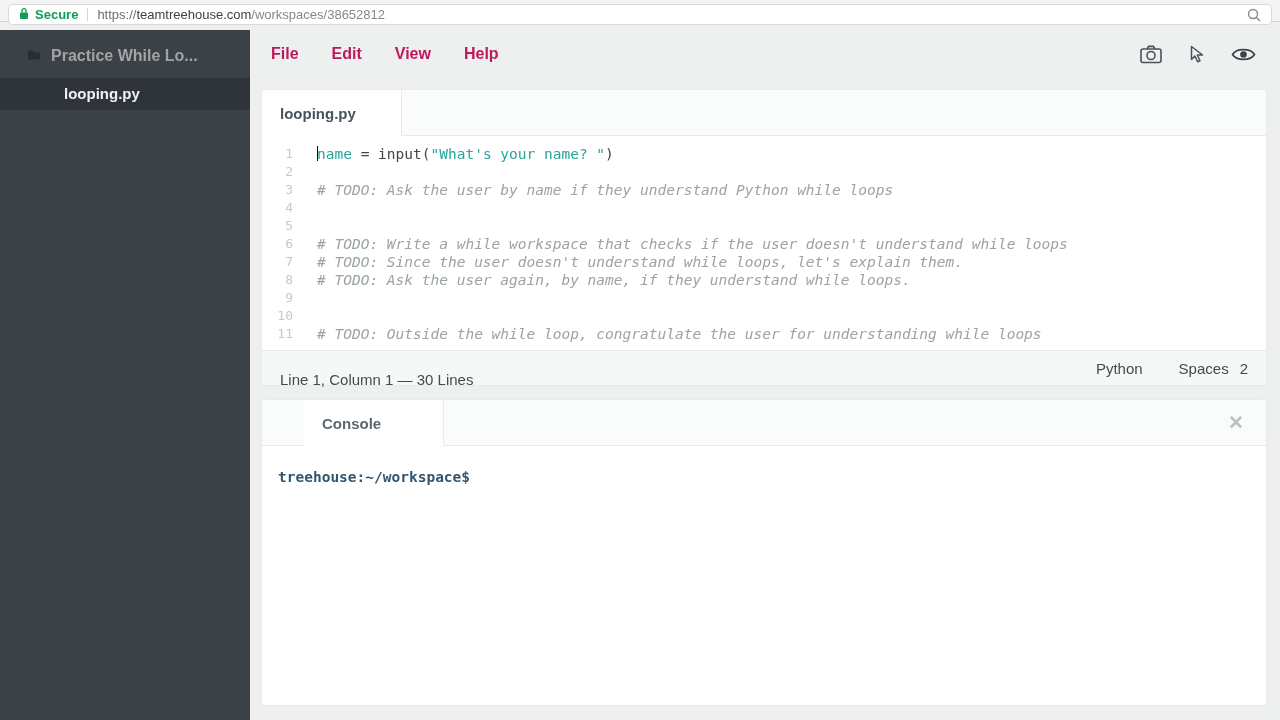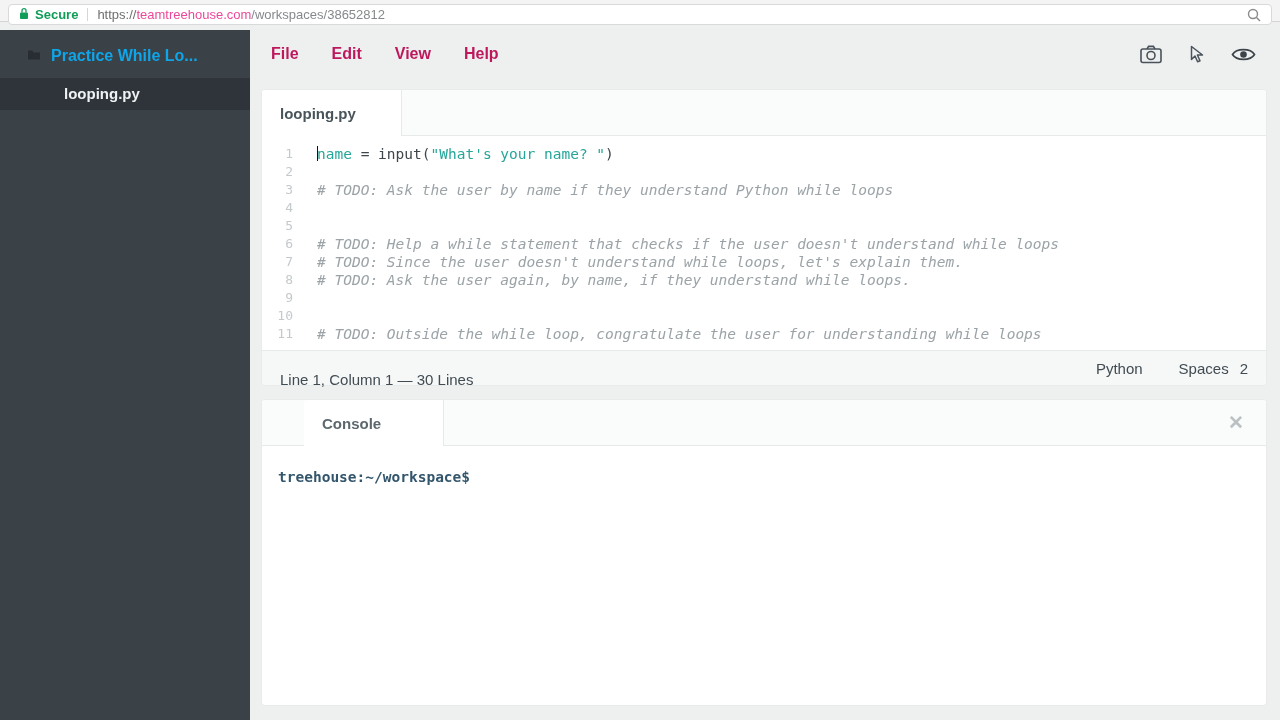--- a/index.html
+++ b/index.html
@@ -4,27 +4,27 @@
 <style>
   * { margin:0; padding:0; box-sizing:border-box; }
   html,body { width:1280px; height:720px; overflow:hidden; font-family:"Liberation Sans",sans-serif; background:#eef0f0; }
 
   
   .browser-bar { position:absolute; top:0; left:0; width:1280px; height:22px; background:#f4f4f4; border-bottom:1px solid #d4d4d4; z-index:10; }
   .url-bar { position:absolute; left:8px; right:8px; top:4px; height:21px; background:#fff; border:1px solid #d9d9d9; border-radius:4px; display:flex; align-items:center; padding:0 10px; font-size:13px; }
   .secure-label { color:var(--secure-color,#0f9d58); font-weight:bold; margin-left:6px; }
   .url-sep { width:1px; height:13px; background:#d6d6d6; margin:0 9px; }
   .url-protocol { color:#6e6e6e; }
-  .url-domain { color:#ec4899; }
+  .url-domain { color:#404040; }
   .url-path { color:#85898c; }
   .url-zoom { margin-left:auto; display:flex; align-items:center; }
 
   
   .sidebar { position:absolute; top:30px; left:0; width:250px; height:690px; background:#3a4147; }
-  .project-header { display:flex; align-items:center; gap:10px; padding:17px 14px 13px 27px; color:#0ea5e9; font-weight:bold; font-size:16px; white-space:nowrap; overflow:hidden; }
+  .project-header { display:flex; align-items:center; gap:10px; padding:17px 14px 13px 27px; color:#a3a3a3; font-weight:bold; font-size:16px; white-space:nowrap; overflow:hidden; }
   .file-item { height:32px; line-height:32px; padding-left:64px; color:#eff2f3; font-weight:bold; font-size:15px; cursor:pointer; }
   .file-item.active { background:#2e343a; }
 
   
   .main { position:absolute; top:30px; left:250px; width:1030px; height:690px; background:#eef0f0; }
 
   .menubar { position:absolute; top:0; left:0; right:0; height:48px; display:flex; align-items:center; padding-left:21px; gap:33px; color:#be185d; font-size:16px; font-weight:700; }
   .menu-item { cursor:pointer; }
   .toolbar-icons { position:absolute; right:24px; top:0; height:48px; display:flex; align-items:center; gap:27px; }
   .toolbar-icons .icon { display:flex; align-items:center; cursor:pointer; }
@@ -134,21 +134,21 @@
         <span>looping.py</span>
       </div>
     </div>
     <div class="code-area">
       <div>
           <div class="code-line"><span class="line-num">1</span><span class="line-content"><span class="caret"></span><span class="tok-var">name</span><span class="tok-plain"> = input(</span><span class="tok-string">"What's your name? "</span><span class="tok-plain">)</span></span></div>
           <div class="code-line"><span class="line-num">2</span><span class="line-content"></span></div>
           <div class="code-line"><span class="line-num">3</span><span class="line-content"><span class="tok-comment"># TODO: Ask the user by name if they understand Python while loops</span></span></div>
           <div class="code-line"><span class="line-num">4</span><span class="line-content"></span></div>
           <div class="code-line"><span class="line-num">5</span><span class="line-content"></span></div>
-          <div class="code-line"><span class="line-num">6</span><span class="line-content"><span class="tok-comment"># TODO: Help a while statement that checks if the user doesn't understand while loops</span></span></div>
+          <div class="code-line"><span class="line-num">6</span><span class="line-content"><span class="tok-comment"># TODO: Write a while workspace that checks if the user doesn't understand while loops</span></span></div>
           <div class="code-line"><span class="line-num">7</span><span class="line-content"><span class="tok-comment"># TODO: Since the user doesn't understand while loops, let's explain them.</span></span></div>
           <div class="code-line"><span class="line-num">8</span><span class="line-content"><span class="tok-comment"># TODO: Ask the user again, by name, if they understand while loops.</span></span></div>
           <div class="code-line"><span class="line-num">9</span><span class="line-content"></span></div>
           <div class="code-line"><span class="line-num">10</span><span class="line-content"></span></div>
           <div class="code-line"><span class="line-num">11</span><span class="line-content"><span class="tok-comment"># TODO: Outside the while loop, congratulate the user for understanding while loops</span></span></div>
         </div>
     </div>
     <div class="statusbar">
       <span class="status-left">Line 1, Column 1 — 30 Lines</span>
       <span class="status-right">

